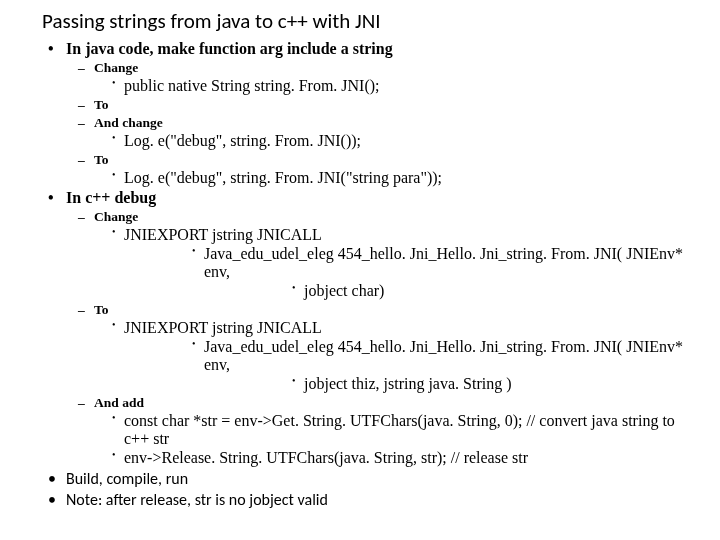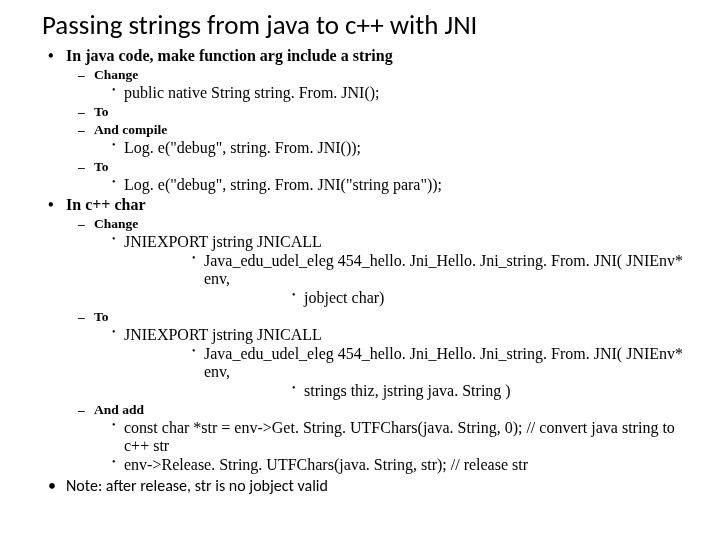--- a/index.html
+++ b/index.html
@@ -9,21 +9,21 @@
     height: 540px;
     background: #fff;
     font-family: Calibri, Arial, sans-serif;
     color: #000;
   }
   .slide {
     box-sizing: border-box;
     padding: 8px 24px 16px 42px;
   }
   h1.title {
-    font-size: 27px;
+    font-size: 21px;
     font-weight: 400;
     margin: 0 0 6px 0;
   }
   ul { margin: 0; padding: 0; list-style: none; }
   li { position: relative; }
 
   
   .l1 > li { padding-left: 24px; font-size: 16px; margin-top: 2px; }
   .l1 > li.bold { font-weight: 700; font-family: Liberation Serif, serif; }
   .l1 > li::before { content: "•"; position: absolute; left: 6px; top: 0; }
@@ -55,58 +55,59 @@
         <li>
           <span>Change</span>
           <ul class="l3">
             <li>public native String  string. From. JNI();</li>
           </ul>
         </li>
         <li>
           <span>To</span>
         </li>
         <li>
-          <span>And compile</span>
+          <span>And change</span>
           <ul class="l3">
             <li>Log. e("debug", string. From. JNI());</li>
           </ul>
         </li>
         <li>
           <span>To</span>
           <ul class="l3">
             <li>Log. e("debug", string. From. JNI("string para"));</li>
           </ul>
         </li>
       </ul>
     </li>
 
     <li class="bold">
-      <span>In c++ char</span>
+      <span>In c++ debug</span>
       <ul class="l2">
         <li>
           <span>Change</span>
           <ul class="l3">
             <li>JNIEXPORT jstring JNICALL</li>
             <li class="indent1">Java_edu_udel_eleg 454_hello. Jni_Hello. Jni_string. From. JNI( JNIEnv* env,</li>
             <li class="indent2">jobject char)</li>
           </ul>
         </li>
         <li>
           <span>To</span>
           <ul class="l3">
             <li>JNIEXPORT jstring JNICALL</li>
             <li class="indent1">Java_edu_udel_eleg 454_hello. Jni_Hello. Jni_string. From. JNI( JNIEnv* env,</li>
-            <li class="indent2">strings thiz, jstring java. String )</li>
+            <li class="indent2">jobject thiz, jstring java. String )</li>
           </ul>
         </li>
         <li>
           <span>And add</span>
           <ul class="l3">
             <li>const char *str = env-&gt;Get. String. UTFChars(java. String, 0); // convert java string to c++ str</li>
             <li>env-&gt;Release. String. UTFChars(java. String, str); // release str</li>
           </ul>
         </li>
       </ul>
     </li>
 
+    <li>Build, compile, run</li>
     <li>Note:  after release, str is no jobject valid</li>
   </ul>
 </div>
 
 </body></html>

